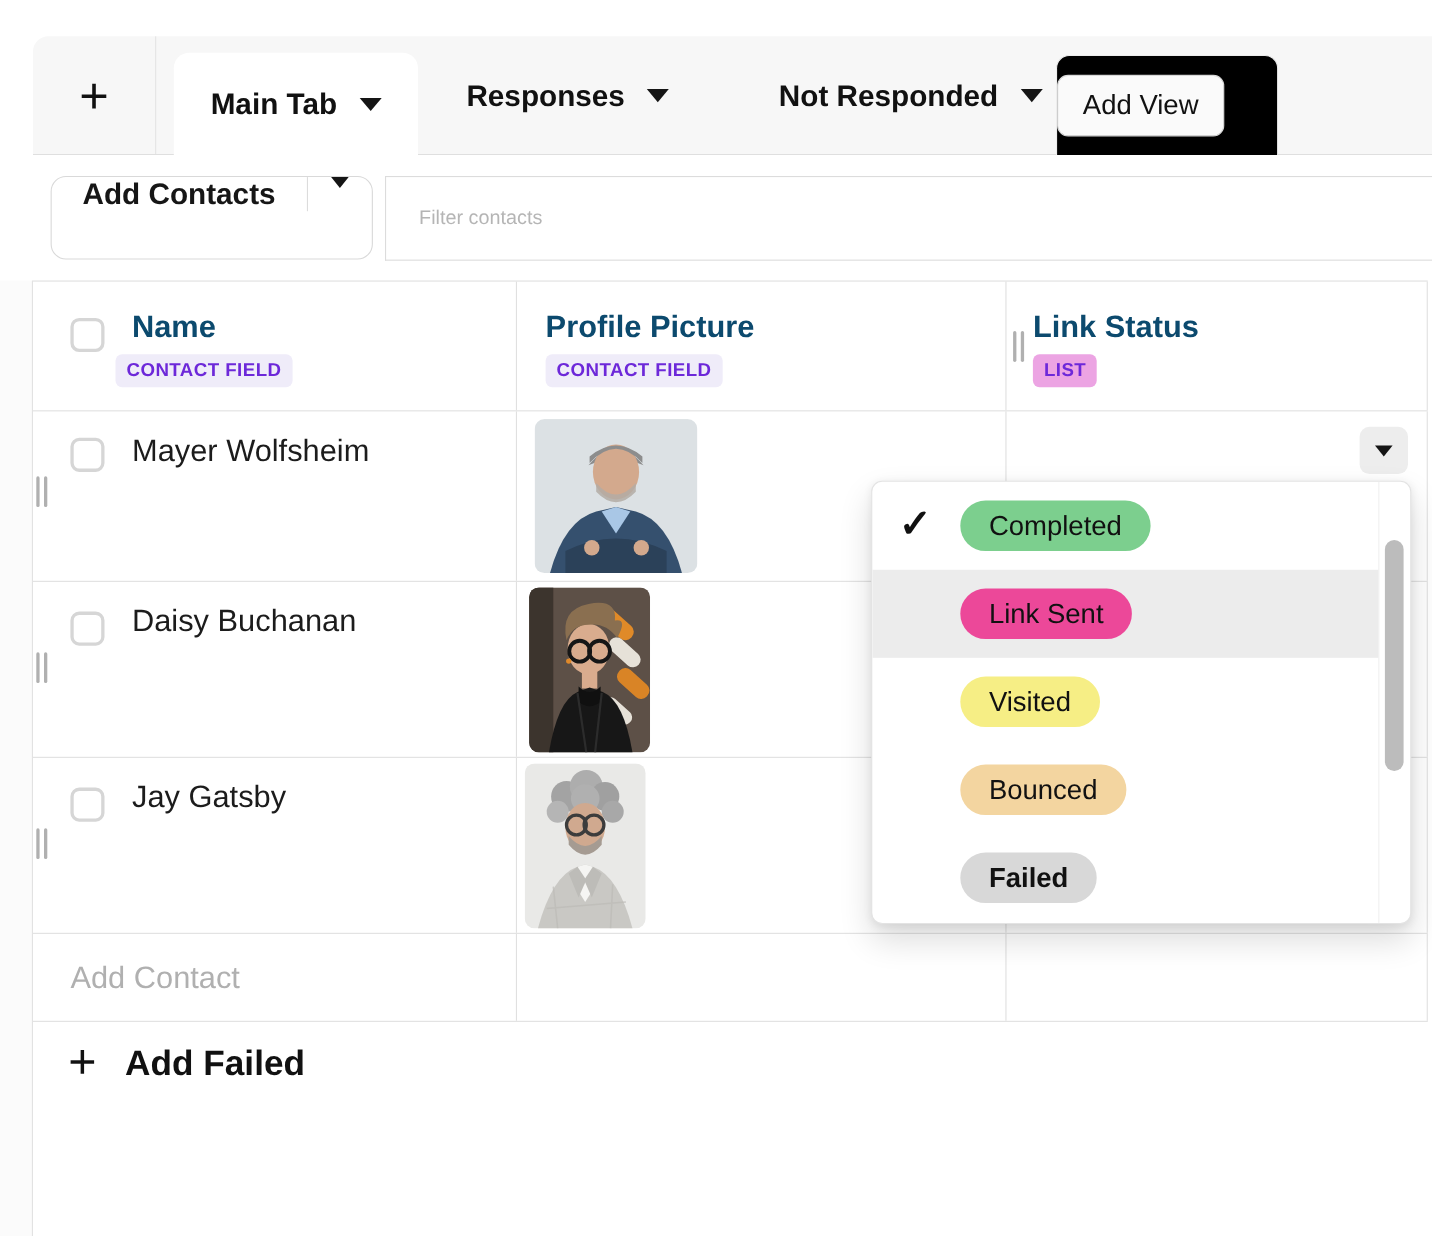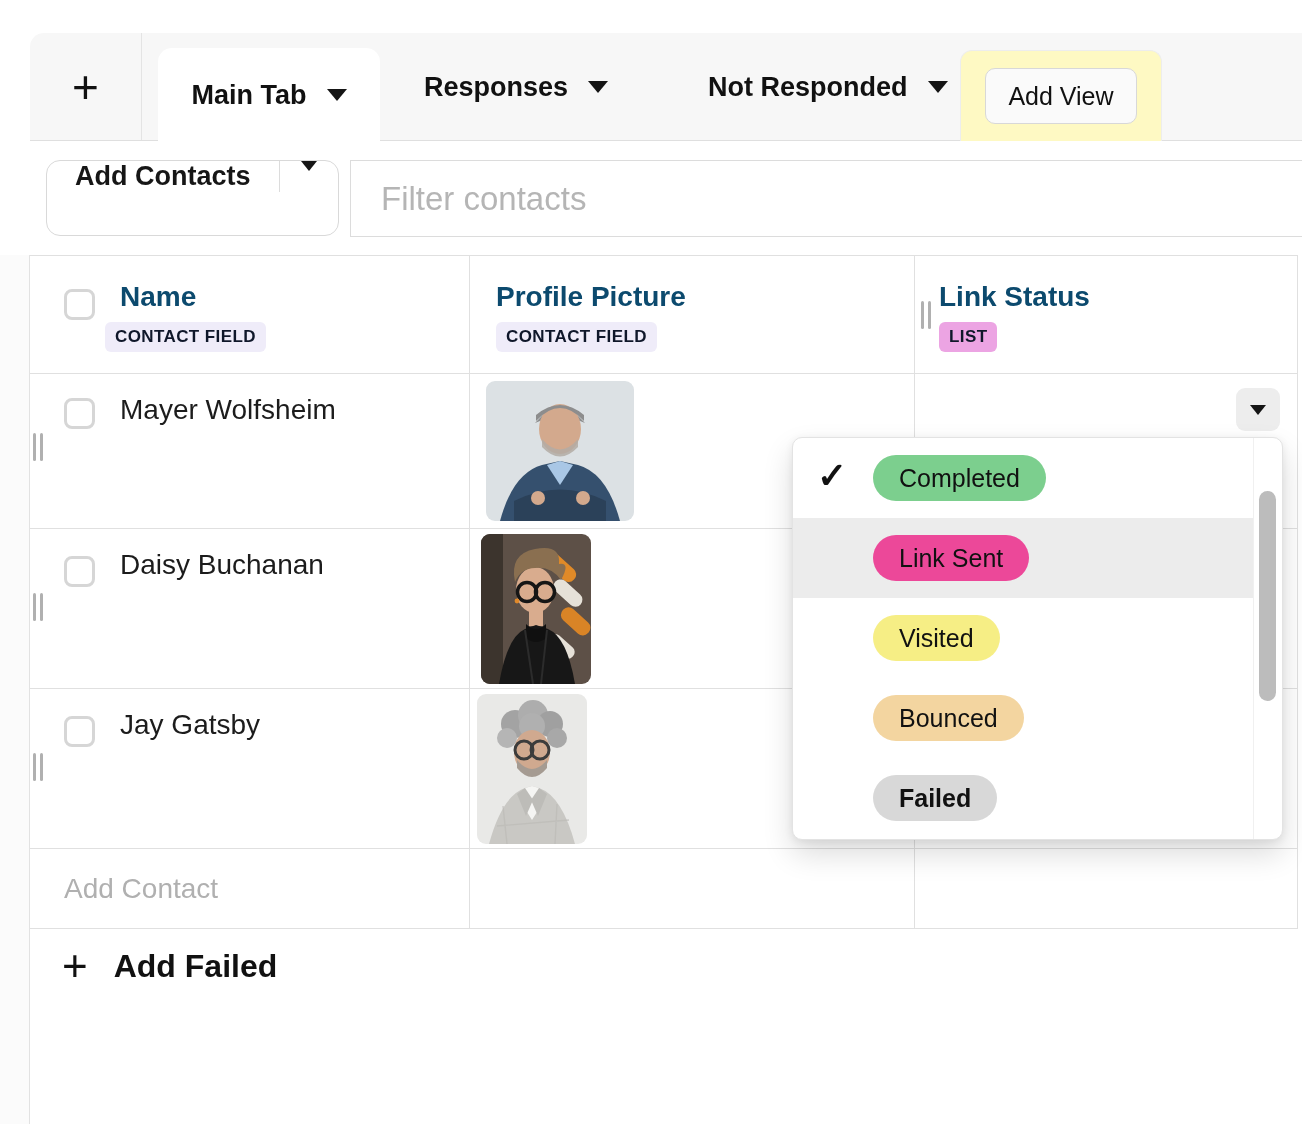--- a/index.html
+++ b/index.html
@@ -13,55 +13,55 @@
   .add-tab-tile{position:absolute;left:0;top:0;width:112px;height:107px;border-right:1px solid #e4e4e4;
           display:flex;align-items:center;justify-content:center;cursor:pointer;}
   .add-tab-tile .plus{font-size:46px;font-weight:300;line-height:1;color:#111;}
   .tab{position:absolute;top:0;height:108px;display:flex;align-items:center;gap:20px;
        font-size:27px;font-weight:700;color:#111;cursor:pointer;}
   .tab.active{top:15px;height:94px;background:#ffffff;border-radius:14px 14px 0 0;
        justify-content:center;z-index:3;}
   .caret{width:0;height:0;border-left:10px solid transparent;border-right:10px solid transparent;
          border-top:12px solid #151515;}
   .caret.sm{border-left:8px solid transparent;border-right:8px solid transparent;border-top:10px solid #151515;}
-  .add-view-panel{position:absolute;left:930px;top:17px;width:202px;height:91px;background:#fef9c3;
+  .add-view-panel{position:absolute;left:930px;top:17px;width:202px;height:91px;background:#000000;
         border:1px solid #ededed;border-bottom:none;border-radius:12px 12px 0 0;
-        display:flex;align-items:center;justify-content:center;}
+        display:flex;align-items:center;justify-content:flex-start;}
   .add-view-btn{width:152px;height:56px;border:1.5px solid #d8d8d8;border-radius:10px;background:#fafafa;
         font-size:25px;color:#111;font-family:inherit;cursor:pointer;}
 
   
   .split-btn{position:absolute;left:46px;top:160px;height:76px;border:1.5px solid #d9d9d9;border-radius:14px;
         display:flex;align-items:flex-start;background:#fff;z-index:2;}
   .split-main{display:flex;align-items:center;padding:0 28px;font-size:27px;font-weight:700;
         border-right:1px solid #dcdcdc;cursor:pointer;}
   .split-arrow{width:58px;display:flex;align-items:center;justify-content:center;cursor:pointer;}
   .filter-input{position:absolute;left:350px;top:160px;width:952px;height:77px;border:1.5px solid #dcdcdc;
-        border-right:none;padding:0 0 0 30px;font-size:33px;font-family:inherit;color:#222;background:#fff;outline:none;border-radius:0;}
+        border-right:none;padding:0 0 0 30px;font-size:18px;font-family:inherit;color:#222;background:#fff;outline:none;border-radius:0;}
   .filter-input::placeholder{color:#b5b5b5;}
 
   
   .left-rail{position:absolute;left:0;top:255px;width:30px;height:869px;background:#fbfbfb;border-right:1px solid #e2e2e2;}
 
   
   .grid{position:absolute;left:30px;top:255px;width:1268px;border-top:1px solid #e0e0e0;background:#fff;}
   .g-row{display:flex;border-bottom:1px solid #e0e0e0;}
   .g-cell{position:relative;border-right:1px solid #e0e0e0;}
   .c-name{width:440px;}
   .c-photo{width:445px;}
   .c-status{width:383px;}
   .hdr{height:118px;}
   .r-contact1{height:155px;}
   .r-contact2{height:160px;}
   .r-contact3{height:160px;}
   .r-add{height:80px;}
   .cb{position:absolute;width:31px;height:31px;border:3px solid #d6d6d6;border-radius:8px;background:#fff;cursor:pointer;}
   .hdr-title{position:absolute;top:25px;font-size:28px;font-weight:700;color:#0c4a6e;white-space:nowrap;}
   .badge{position:absolute;top:66px;display:inline-block;padding:5px 10px;border-radius:6px;
-         font-size:17px;font-weight:700;letter-spacing:.4px;color:#0f172a;white-space:nowrap;}
+         font-size:17px;font-weight:700;letter-spacing:.4px;color:#6d28d9;white-space:nowrap;}
   .badge-lavender{background:#efecf9;}
   .badge-pink{background:#eca4e3;}
   .col-handle,.row-handle{display:flex;gap:4px;}
   .col-handle{position:absolute;left:6px;top:45px;}
   .col-handle span,.row-handle span{width:3px;height:28px;background:#b0b0b0;border-radius:2px;}
   .row-handle{position:absolute;width:12px;z-index:1;cursor:grab;}
   .cell-name-text{position:absolute;left:90px;top:20px;font-size:28px;color:#1c1c1c;white-space:nowrap;cursor:text;}
   .photo{position:absolute;border-radius:9px;overflow:hidden;display:block;}
   .add-contact-text{position:absolute;left:34px;top:50%;transform:translateY(-50%);font-size:28px;color:#b0b0b0;cursor:pointer;white-space:nowrap;}
 

